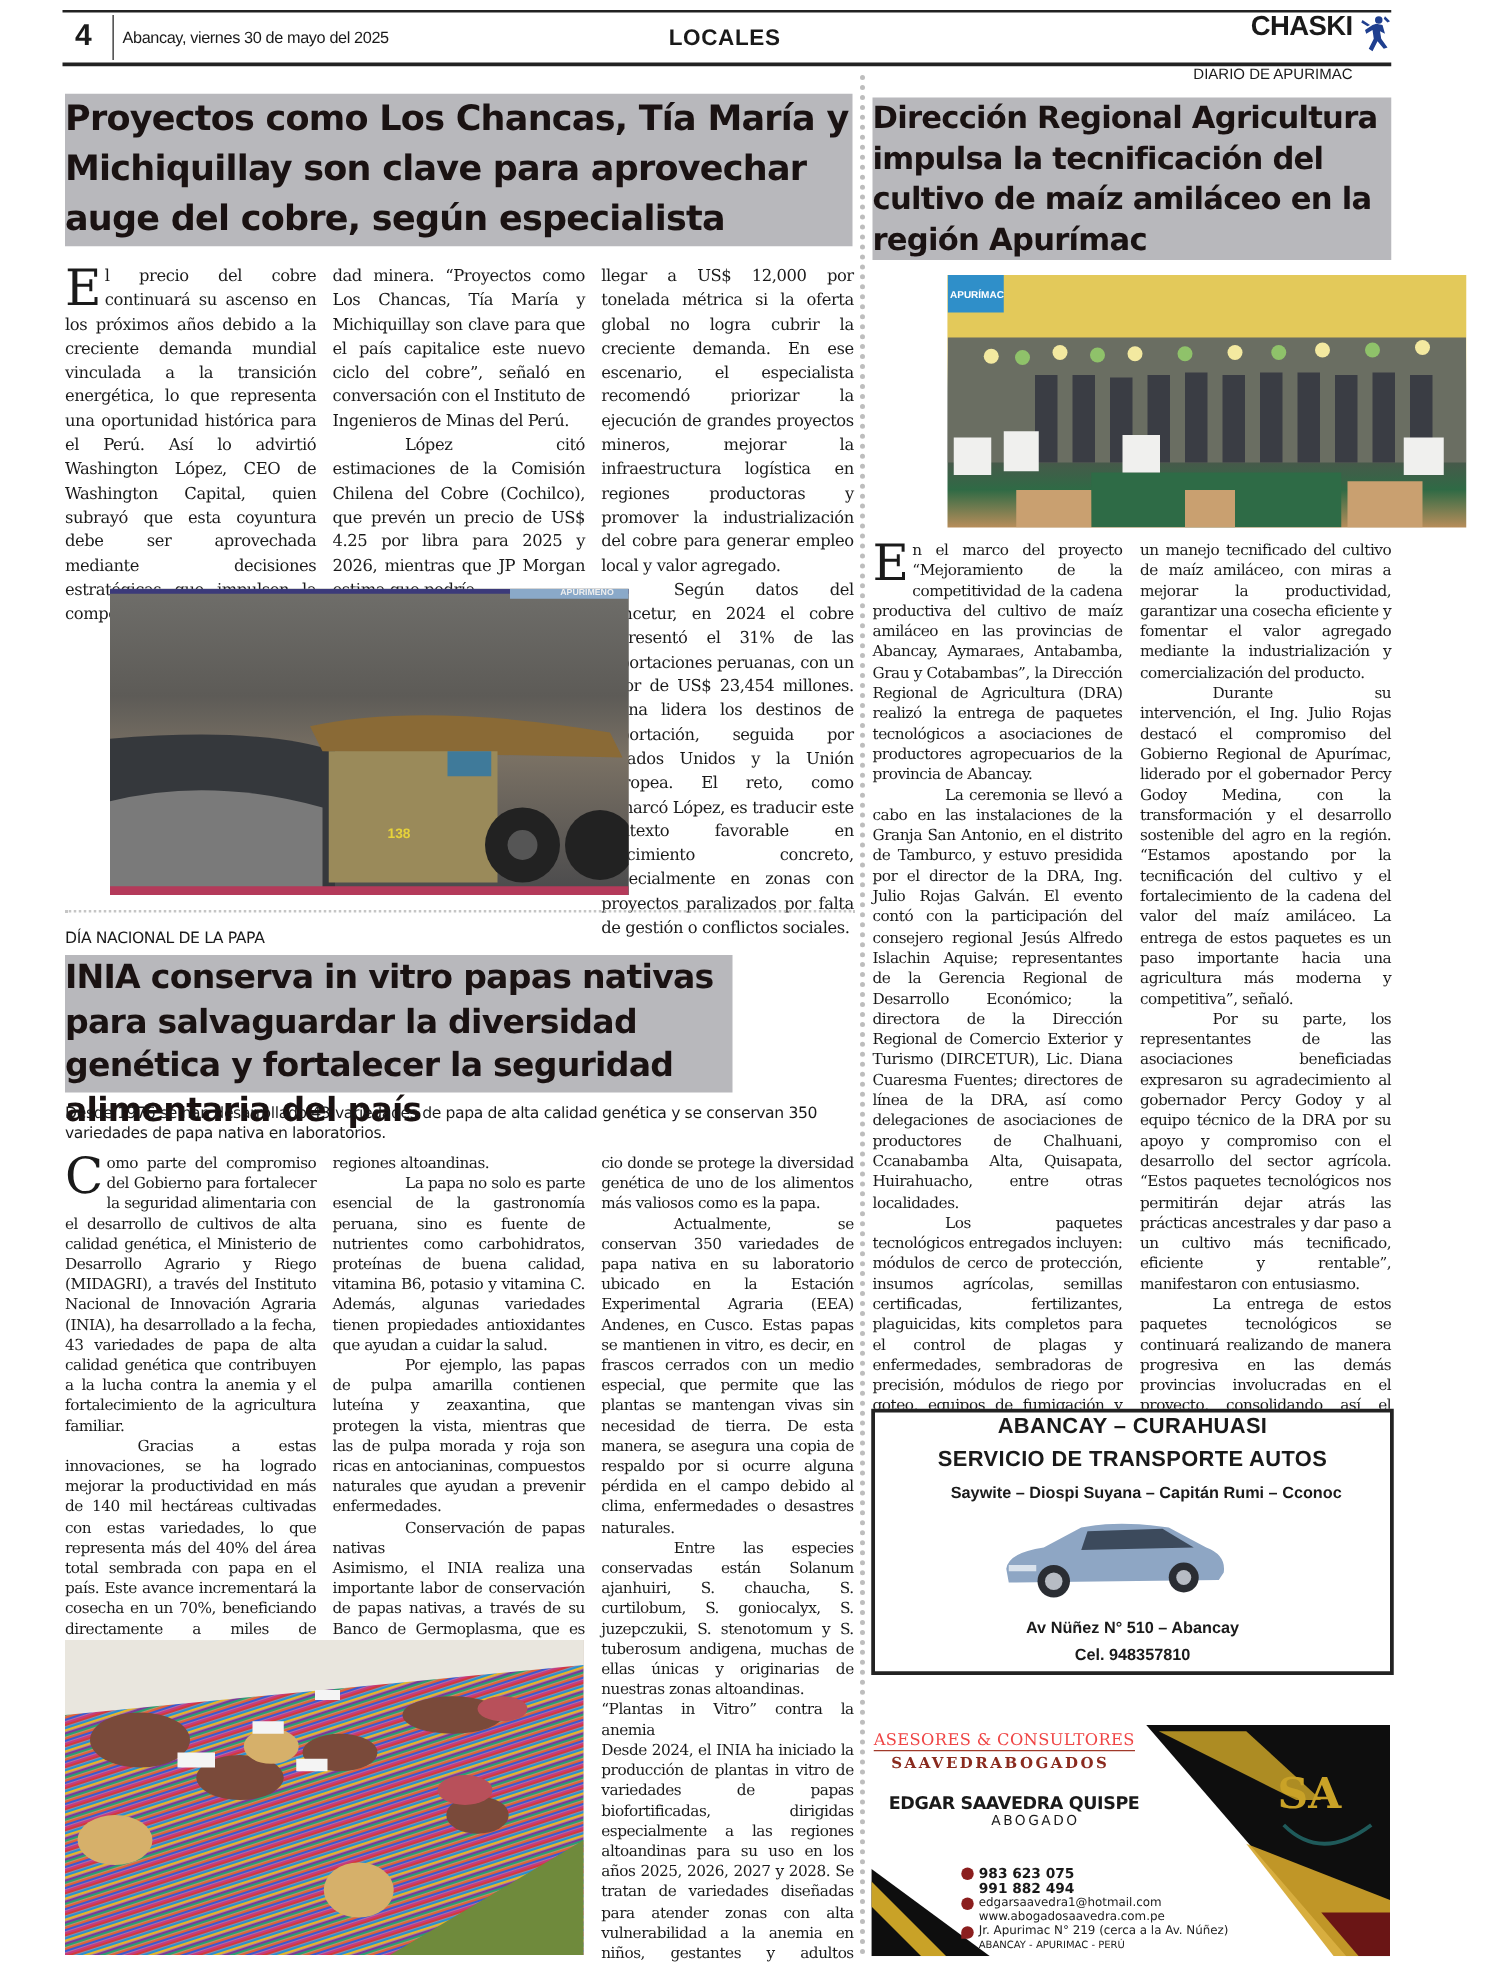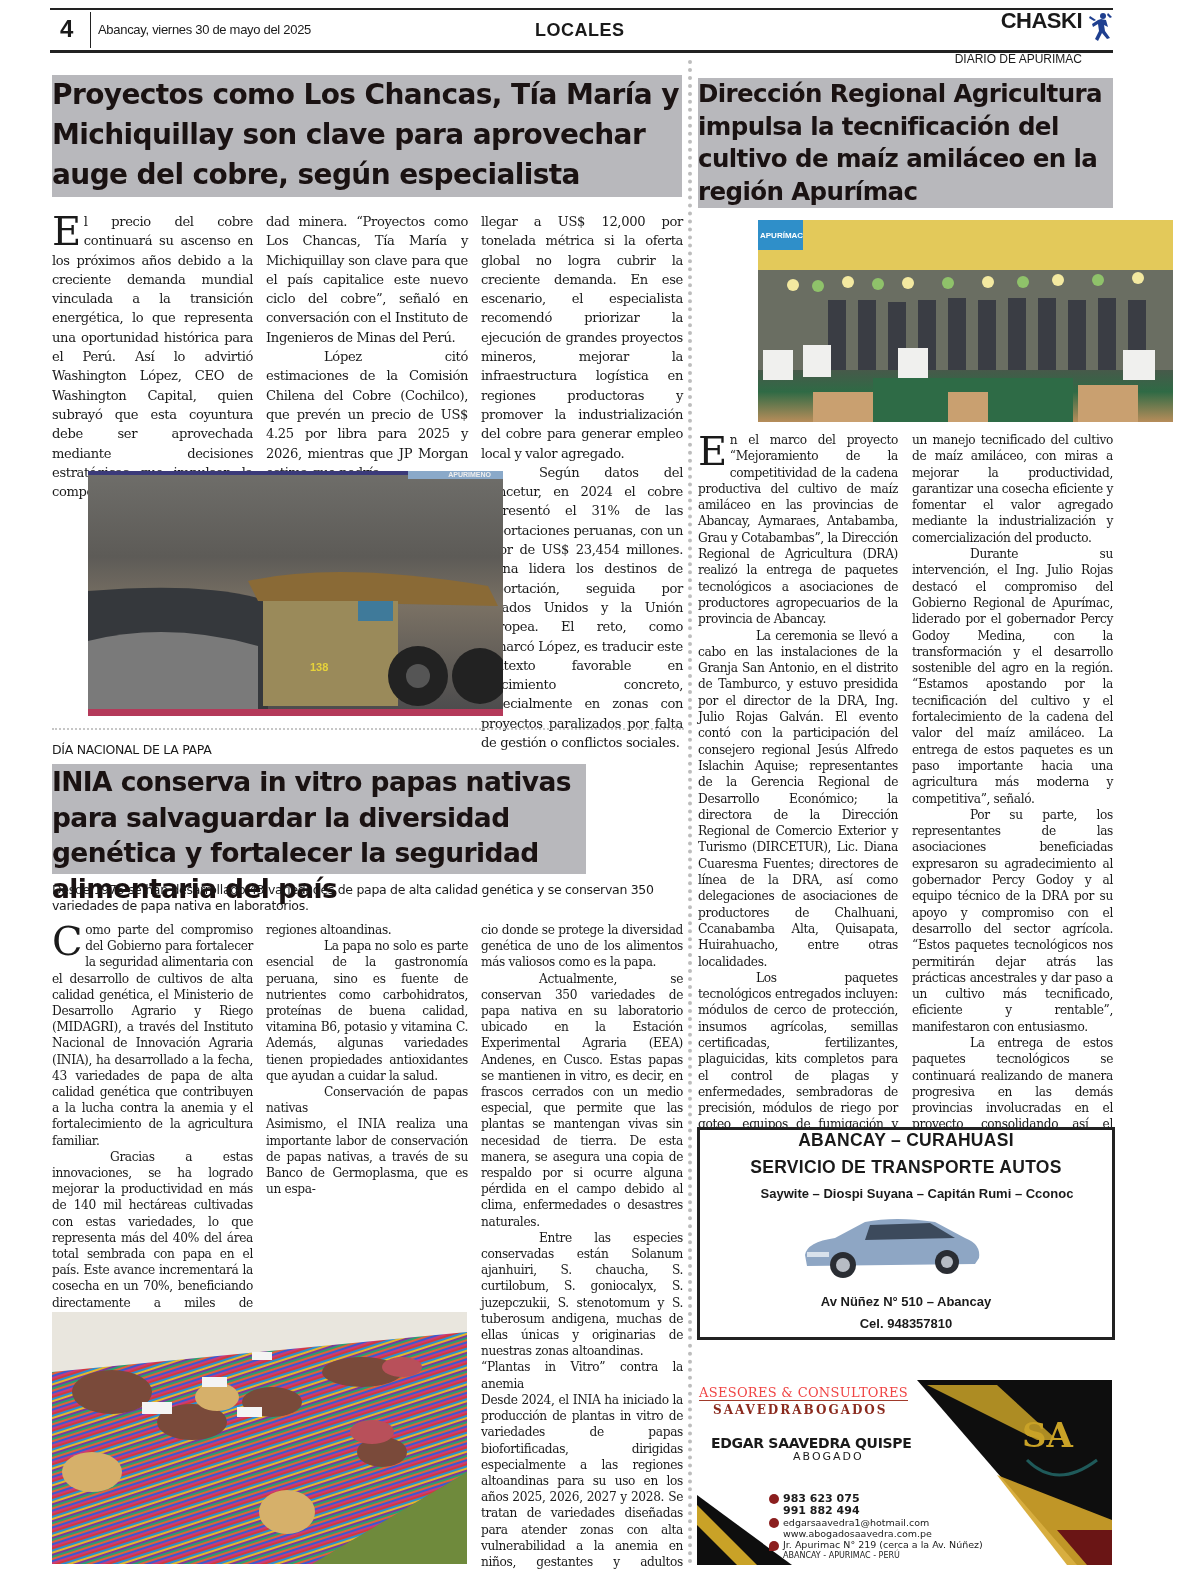--- a/index.html
+++ b/index.html
@@ -186,20 +186,21 @@
 <div class="hl-box hl3">INIA conserva in vitro papas nativas para salvaguardar la diversidad genética y fortalecer la seguridad alimentaria del país</div>
 <div class="deck">Desde 1976 se han desarrollado 43 variedades de papa de alta calidad genética y se conservan 350 variedades de papa nativa en laboratorios.</div>
 
 <div class="col small" style="left:52px; top:922px; width:201px; line-height:16.2px;">
   <p><span class="drop">C</span><span>omo parte del compromiso del Gobierno para fortalecer la seguridad alimentaria con el desarrollo de cultivos de alta calidad genética, el Ministerio de Desarrollo Agrario y Riego (MIDAGRI), a través del Instituto Nacional de Innovación Agraria (INIA), ha desarrollado a la fecha, 43 variedades de papa de alta calidad genética que contribuyen a la lucha contra la anemia y el fortalecimiento de la agricultura familiar.</span></p>
   <p class="ind">Gracias a estas innovaciones, se ha logrado mejorar la productividad en más de 140 mil hectáreas cultivadas con estas variedades, lo que representa más del 40% del área total sembrada con papa en el país. Este avance incrementará la cosecha en un 70%, beneficiando directamente a miles de productores, especialmente de las</p>
 </div>
 <div class="col small" style="left:266px; top:922px; width:202px; line-height:16.2px;">
   <p>regiones altoandinas.</p>
   <p class="ind">La papa no solo es parte esencial de la gastronomía peruana, sino es fuente de nutrientes como carbohidratos, proteínas de buena calidad, vitamina B6, potasio y vitamina C. Además, algunas variedades tienen propiedades antioxidantes que ayudan a cuidar la salud.</p>
+  <p class="ind">Por ejemplo, las papas de pulpa amarilla contienen luteína y zeaxantina, que protegen la vista, mientras que las de pulpa morada y roja son ricas en antocianinas, compuestos naturales que ayudan a prevenir enfermedades.</p>
   <p class="ind">Conservación de papas nativas</p>
   <p>Asimismo, el INIA realiza una importante labor de conservación de papas nativas, a través de su Banco de Germoplasma, que es un espa-</p>
 </div>
 <div class="col small" style="left:481px; top:922px; width:202px; line-height:16.2px;">
   <p>cio donde se protege la diversidad genética de uno de los alimentos más valiosos como es la papa.</p>
   <p class="ind">Actualmente, se conservan 350 variedades de papa nativa en su laboratorio ubicado en la Estación Experimental Agraria (EEA) Andenes, en Cusco. Estas papas se mantienen in vitro, es decir, en frascos cerrados con un medio especial, que permite que las plantas se mantengan vivas sin necesidad de tierra. De esta manera, se asegura una copia de respaldo por si ocurre alguna pérdida en el campo debido al clima, enfermedades o desastres naturales.</p>
   <p class="ind">Entre las especies conservadas están Solanum ajanhuiri, S. chaucha, S. curtilobum, S. goniocalyx, S. juzepczukii, S. stenotomum y S. tuberosum andigena, muchas de ellas únicas y originarias de nuestras zonas altoandinas.</p>
   <p>“Plantas in Vitro” contra la anemia</p>
   <p>Desde 2024, el INIA ha iniciado la producción de plantas in vitro de variedades de papas biofortificadas, dirigidas especialmente a las regiones altoandinas para su uso en los años 2025, 2026, 2027 y 2028. Se tratan de variedades diseñadas para atender zonas con alta vulnerabilidad a la anemia en niños, gestantes y adultos mayores, y son fuente de antioxidantes que ayudan a prevenir enfermedades degenerativas.</p>
 </div>

